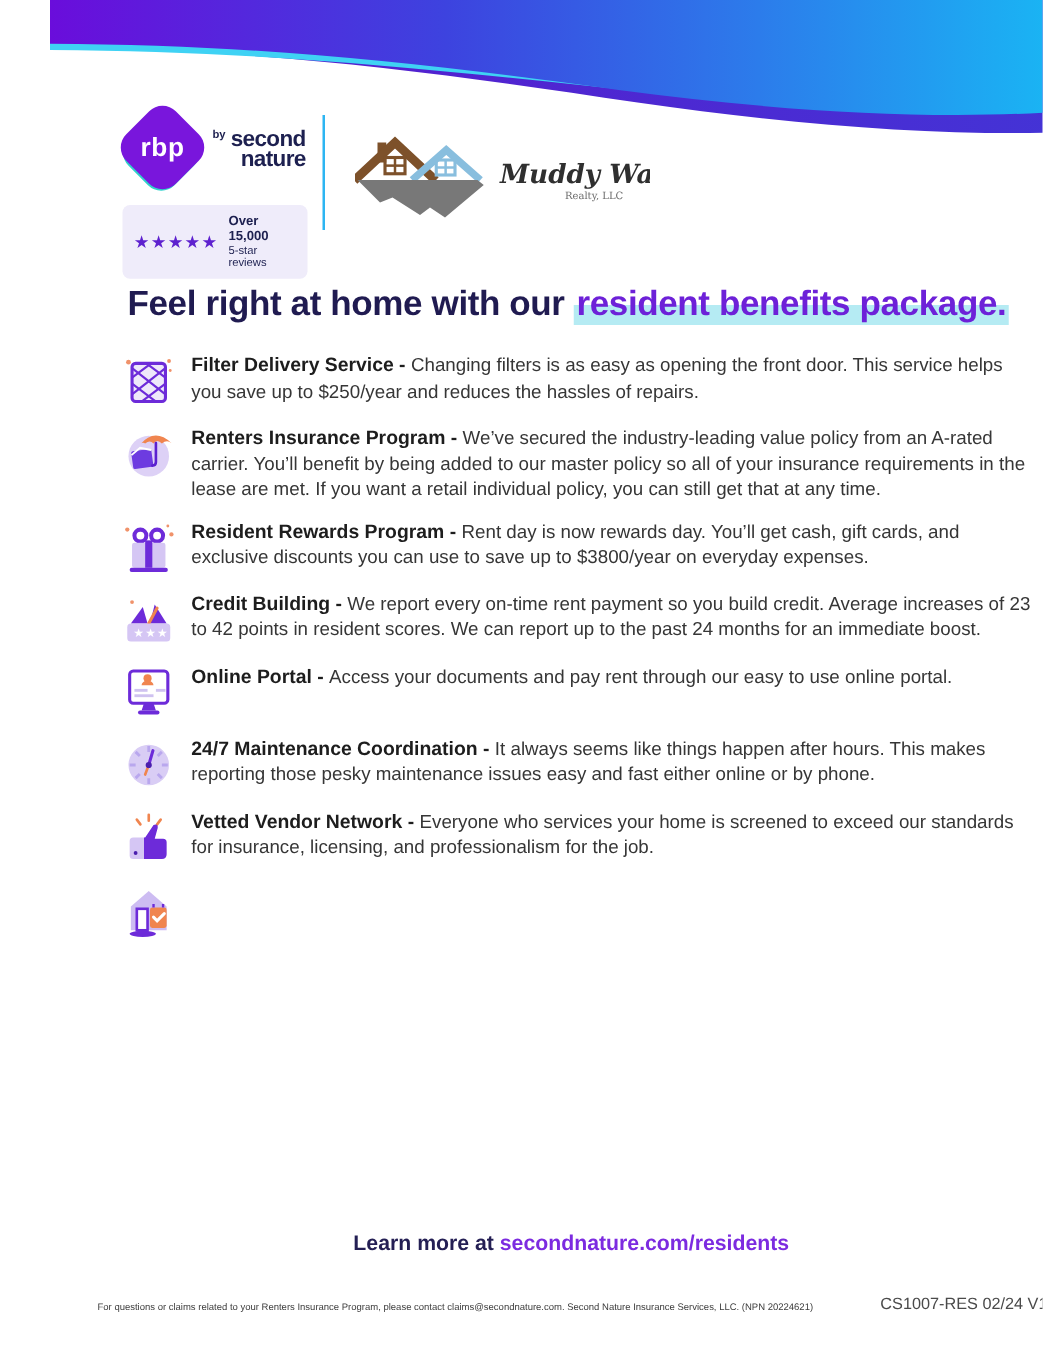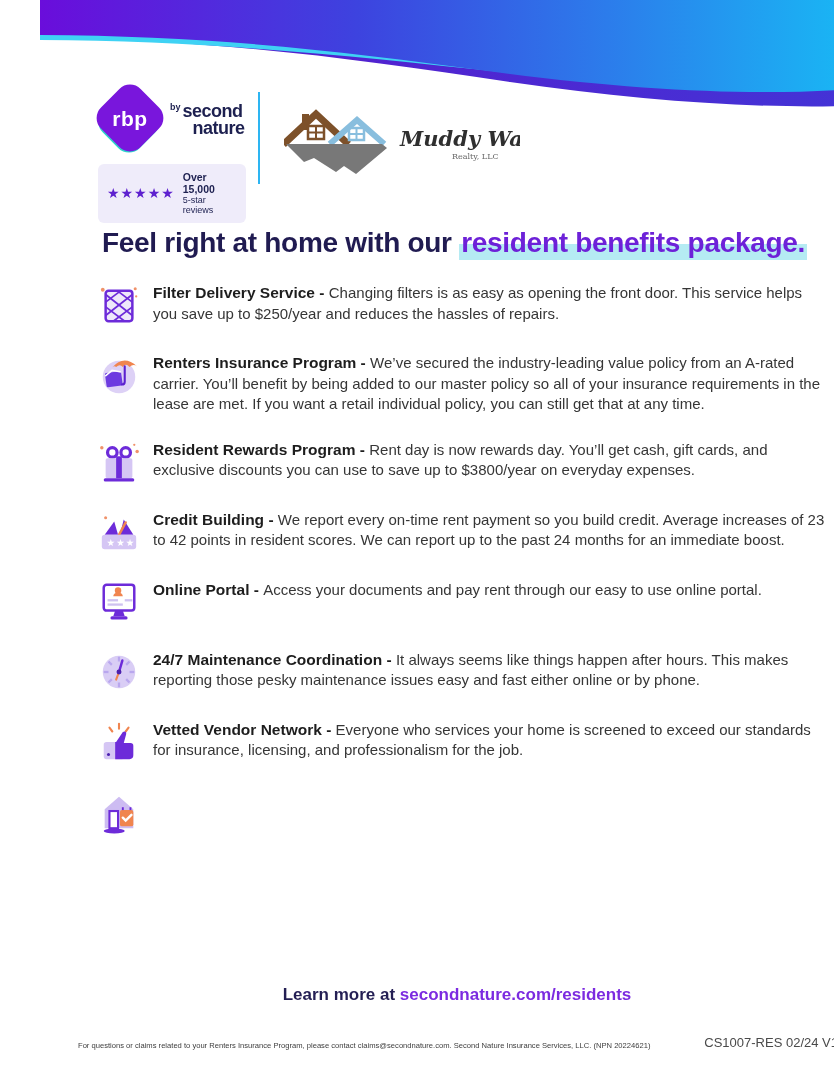--- a/index.html
+++ b/index.html
@@ -11,38 +11,38 @@
   .wave{position:absolute;top:0;left:0;width:834px;height:120px;display:block;}
   
   .rbp-lockup{position:absolute;top:88px;left:58px;width:152px;}
   .rbp-row{display:flex;align-items:center;gap:8px;}
   .rbp-mark{position:relative;width:64px;height:64px;flex:0 0 64px;}
   .diamond{position:absolute;border-radius:15px;}
   .diamond.teal{left:5px;top:8px;width:52px;height:52px;background:#2fd2cb;transform:rotate(45deg);}
   .diamond.purple{left:4px;top:2px;width:56px;height:56px;background:#7916dc;transform:rotate(45deg);}
   .rbp-text{position:absolute;left:0;top:0;width:64px;height:62px;display:flex;align-items:center;justify-content:center;
     color:#fff;font-weight:bold;font-size:21px;letter-spacing:.5px;}
-  .sn-lockup{line-height:1;}
+  .sn-lockup{line-height:1;text-align:right;}
   .sn-by{font-size:9px;color:#1d2050;font-weight:bold;vertical-align:top;margin-right:2px;}
   .sn-name{display:inline-block;font-weight:bold;color:#1d2050;font-size:18px;letter-spacing:-.5px;line-height:.9;}
   .sn-name .l2{display:block;margin-left:10px;}
   .reviews-badge{margin-top:12px;background:#efecfa;border-radius:6px;padding:7px 9px;display:flex;align-items:center;gap:8px;width:148px;box-sizing:border-box;}
   .stars{color:#5e21cf;font-size:14px;letter-spacing:1px;white-space:nowrap;}
   .reviews-text{line-height:1.15;}
   .reviews-title{font-size:10.5px;font-weight:bold;color:#1d2050;}
   .reviews-sub{font-size:9px;color:#1d2050;}
   .logo-divider{position:absolute;left:218px;top:92px;width:2px;height:92px;background:#2db5f2;}
   .partner-logo{position:absolute;left:244px;top:96px;width:236px;height:92px;}
   .partner-script{font-family:"DejaVu Serif", serif;font-style:italic;font-weight:bold;font-size:21px;fill:#2f2f2f;}
   .partner-sub{font-family:"DejaVu Serif", serif;font-size:8px;fill:#6a6a6a;}
   
   .headline{position:absolute;top:227px;left:62px;width:720px;font-size:28px;font-weight:600;color:#201b51;letter-spacing:-.3px;white-space:nowrap;}
   .headline .hl{font-weight:800;color:#6d21d8;background:linear-gradient(to bottom, transparent 52%, #b5ebf3 52%);padding:0 2px 2px 2px;}
   
-  .benefits{position:absolute;top:282px;left:58px;width:732px;display:flex;flex-direction:column;gap:24px;}
+  .benefits{position:absolute;top:282px;left:58px;width:732px;display:flex;flex-direction:column;gap:12px;}
   .benefit{display:flex;align-items:flex-start;gap:13px;}
   .b-icon{flex:0 0 42px;width:42px;height:46px;}
   .b-text{font-size:15px;line-height:20.5px;color:#363636;padding-top:1px;}
   .b-title{font-weight:bold;color:#1d1d1d;font-size:15.5px;}
   
   .learn-more{position:absolute;top:985px;left:0;width:834px;text-align:center;font-size:17px;color:#241f54;font-weight:600;}
   .learn-more .link{color:#7c2be0;font-weight:800;}
   .fineprint-left{position:absolute;left:38px;bottom:30px;font-size:7.6px;color:#3d3d3d;text-align:right;}
   .fineprint-right{position:absolute;right:36px;bottom:30px;font-size:13px;color:#4a4a4a;}
 </style>

